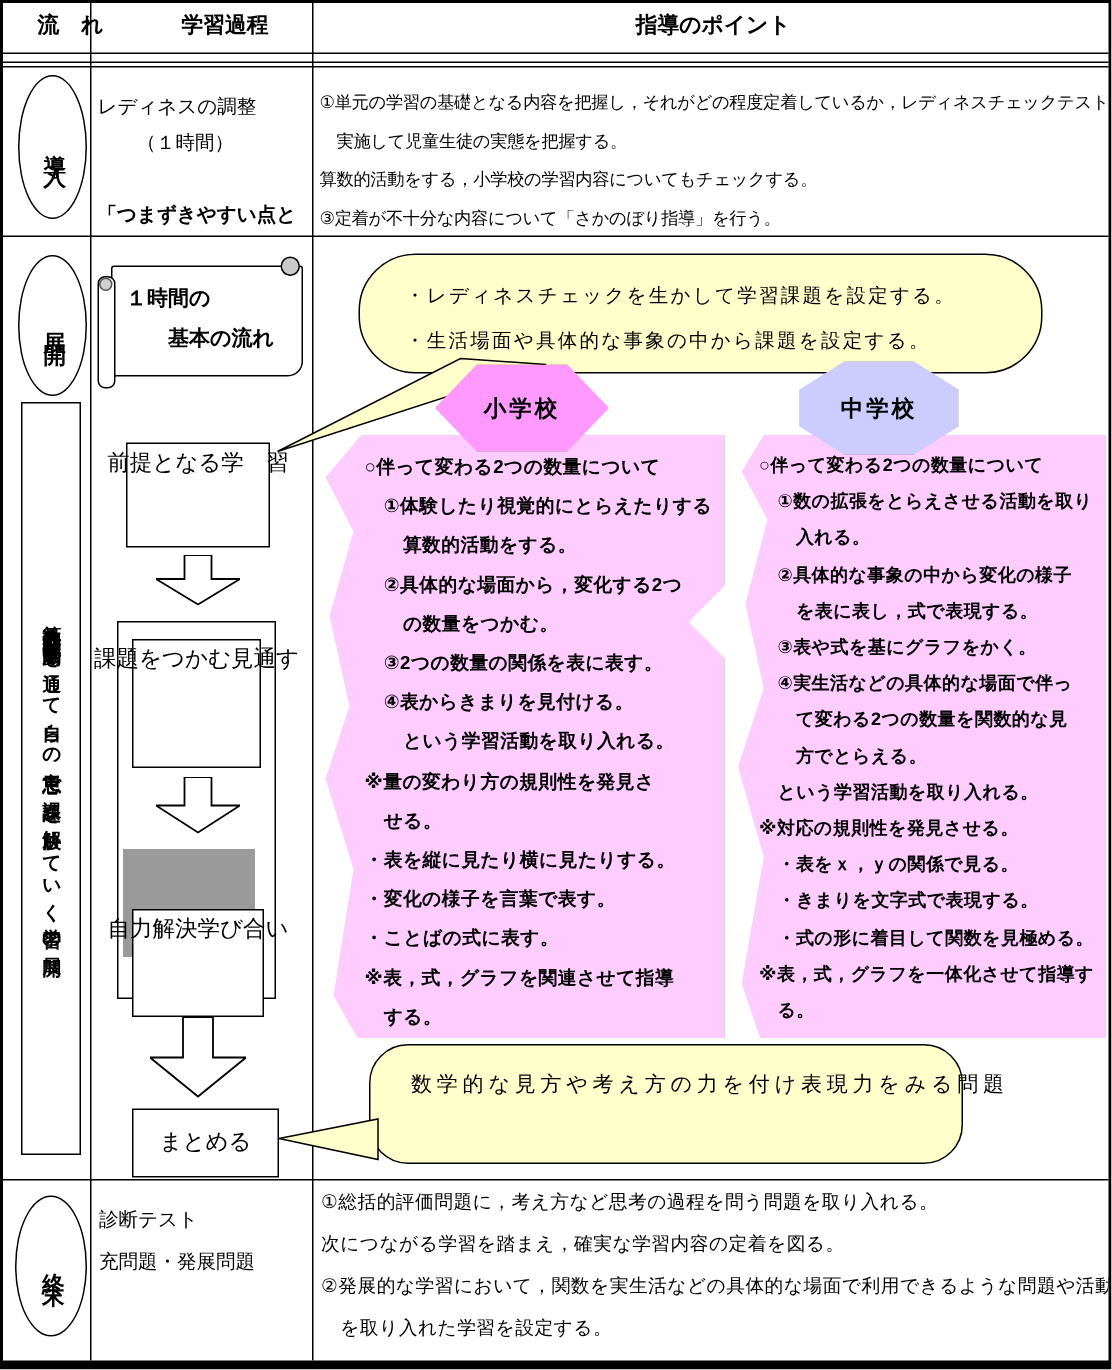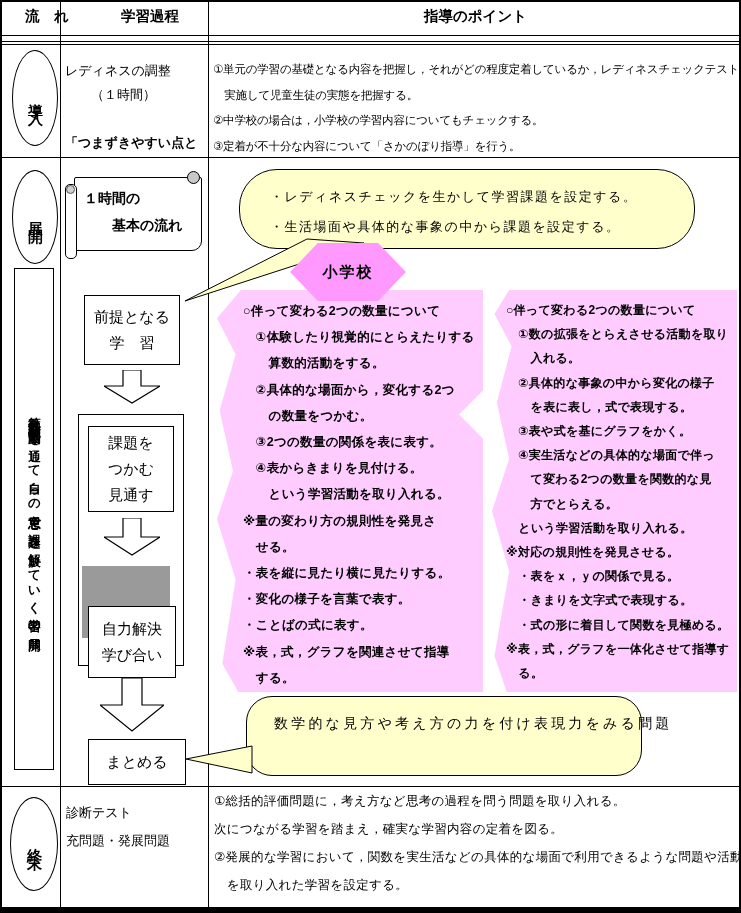--- a/index.html
+++ b/index.html
@@ -17,21 +17,21 @@
   .intro-process div:nth-child(n+3){font-weight:bold;margin-top:24px;}
   .intro-points{position:absolute;left:211px;top:55px;width:528px;font-size:11.5px;letter-spacing:-0.2px;line-height:25.5px;white-space:nowrap;}
   
   .banner{position:absolute;left:12px;top:266px;width:40px;height:502px;border:1px solid #000;box-sizing:border-box;
           display:flex;align-items:center;justify-content:center;font-weight:bold;font-size:12.5px;letter-spacing:1.5px;}
   .scroll{position:absolute;left:72px;top:175px;width:126px;height:72px;border:1px solid #000;border-radius:2px 2px 10px 2px;background:#fff;}
   .scroll-roll{position:absolute;left:63px;top:182px;width:10px;height:73px;border:1px solid #000;border-radius:5px;background:#fff;}
   .scroll-dot{position:absolute;left:64px;top:183px;width:7px;height:7px;border:1px solid #555;border-radius:50%;background:#cfcfcf;}
   .scroll-curl{position:absolute;left:185px;top:169px;width:11px;height:11px;border:1px solid #000;border-radius:50%;background:#c9c9c9;}
   .scroll-text{position:absolute;left:82px;top:183px;font-weight:bold;font-size:14px;line-height:27px;white-space:pre;}
-  .step{display:flex;flex-direction:column;justify-content:center;}
+  .step{display:flex;flex-direction:row;justify-content:center;}
   .step div{font-size:15px;line-height:26px;font-family:"Liberation Serif","DejaVu Serif",serif;white-space:pre;}
   .arrow{position:absolute;}
   .bubble{position:absolute;border:1px solid #000;background:var(--bubble_yellow,#ffffcc);box-sizing:border-box;}
   .panel{position:absolute;background:var(--panel_pink,#ffccff);
          filter:drop-shadow(1px 0 0 #000) drop-shadow(-1px 0 0 #000) drop-shadow(0 1px 0 #000) drop-shadow(0 -1px 0 #000) drop-shadow(-5px -5px 0 var(--shadow_gray,#b0b0b0));}
   .panel-left{left:215px;top:288px;width:266px;height:402px;
       clip-path:polygon(9% 0,100% 0,100% 25%,91% 31%,100% 37%,100% 100%,8% 100%,2% 93%,7% 72%,0% 57%,6% 45%,1% 30%,7% 16%,0% 7%);}
   .panel-right{left:490px;top:288px;width:245px;height:402px;
       clip-path:polygon(7% 0,100% 0,100% 100%,6% 100%,1% 91%,7% 70%,0% 55%,7% 42%,2% 28%,8% 14%,1% 6%);}
   .panel-text{position:absolute;font-weight:bold;white-space:pre;}
@@ -74,21 +74,21 @@
   <div class="oval vtext" style="left:10px;top:48px;width:44px;height:94px;font-weight:bold;font-size:15px;letter-spacing:8px;">導入</div>
   <div class="intro-process">
       <div>レディネスの調整</div>
       <div>　　（１時間）</div>
       <div>「つまずきやすい点と</div>
       <div>　指導のポイント」表</div>
     </div>
   <div class="intro-points">
       <div>①単元の学習の基礎となる内容を把握し，それがどの程度定着しているか，レディネスチェックテストを</div>
       <div>　実施して児童生徒の実態を把握する。</div>
-      <div>②中学校の場合は，小学校の学習内容についてもチェックする。</div>
+      <div>算数的活動をする，小学校の学習内容についてもチェックする。</div>
       <div>③定着が不十分な内容について「さかのぼり指導」を行う。</div>
     </div>
 
   <div class="oval vtext" style="left:10px;top:168px;width:44px;height:92px;font-weight:bold;font-size:15px;letter-spacing:8px;">展開</div>
   <div class="banner vtext">算数的活動・数学的活動を通して自らの意思で課題を解決していく学習の展開</div>
 
   <div class="scroll"></div>
   <div class="scroll-roll"></div>
   <div class="scroll-dot"></div>
   <div class="scroll-curl"></div>
@@ -135,20 +135,21 @@
   <div class="top-bubble-text"><div>・レディネスチェックを生かして学習課題を設定する。</div><div>・生活場面や具体的な事象の中から課題を設定する。</div></div>
   <div class="bubble sum-bubble"></div>
   <div class="sum-bubble-text"><div>数学的な見方や考え方の力を付け表現力をみる問題</div></div>
 
   <svg class="layer" width="741" height="913">
     <polygon class="tail" points="305,237 362,241 183,299"></polygon>
     <polygon class="tail" points="250,744 250,771 184,757"></polygon>
   </svg>
 
   <div class="badge badge-elem">小学校</div>
+  <div class="badge badge-jr">中学校</div>
 
   <div class="oval vtext" style="left:8px;top:795px;width:46px;height:92px;font-weight:bold;font-size:15px;letter-spacing:8px;">終末</div>
   <div class="close-process">
       <div>診断テスト</div>
       <div>充問題・発展問題</div>
     </div>
   <div class="close-points">
       <div>①総括的評価問題に，考え方など思考の過程を問う問題を取り入れる。</div>
       <div>次につながる学習を踏まえ，確実な学習内容の定着を図る。</div>
       <div>②発展的な学習において，関数を実生活などの具体的な場面で利用できるような問題や活動</div>

